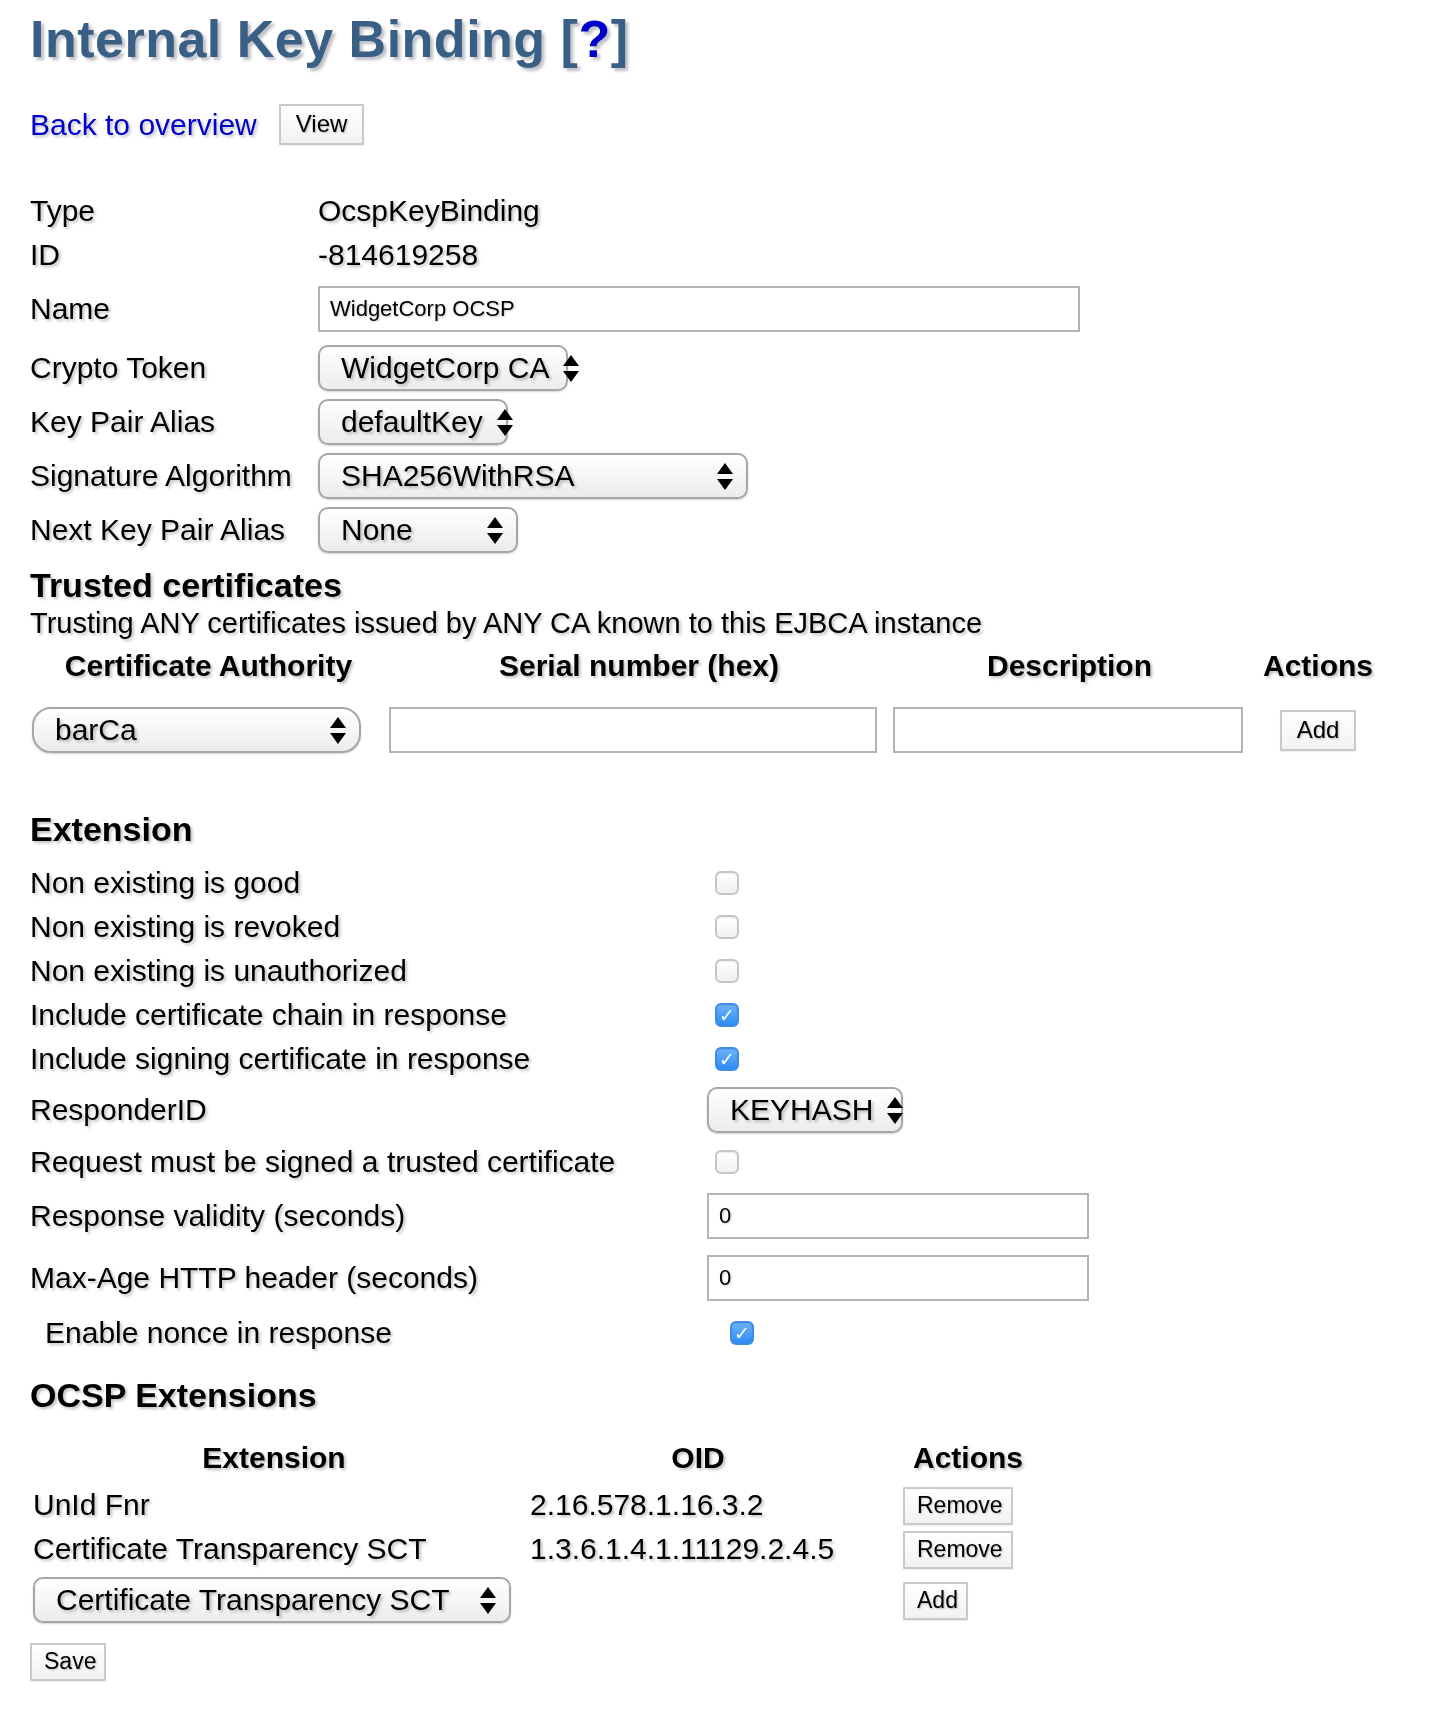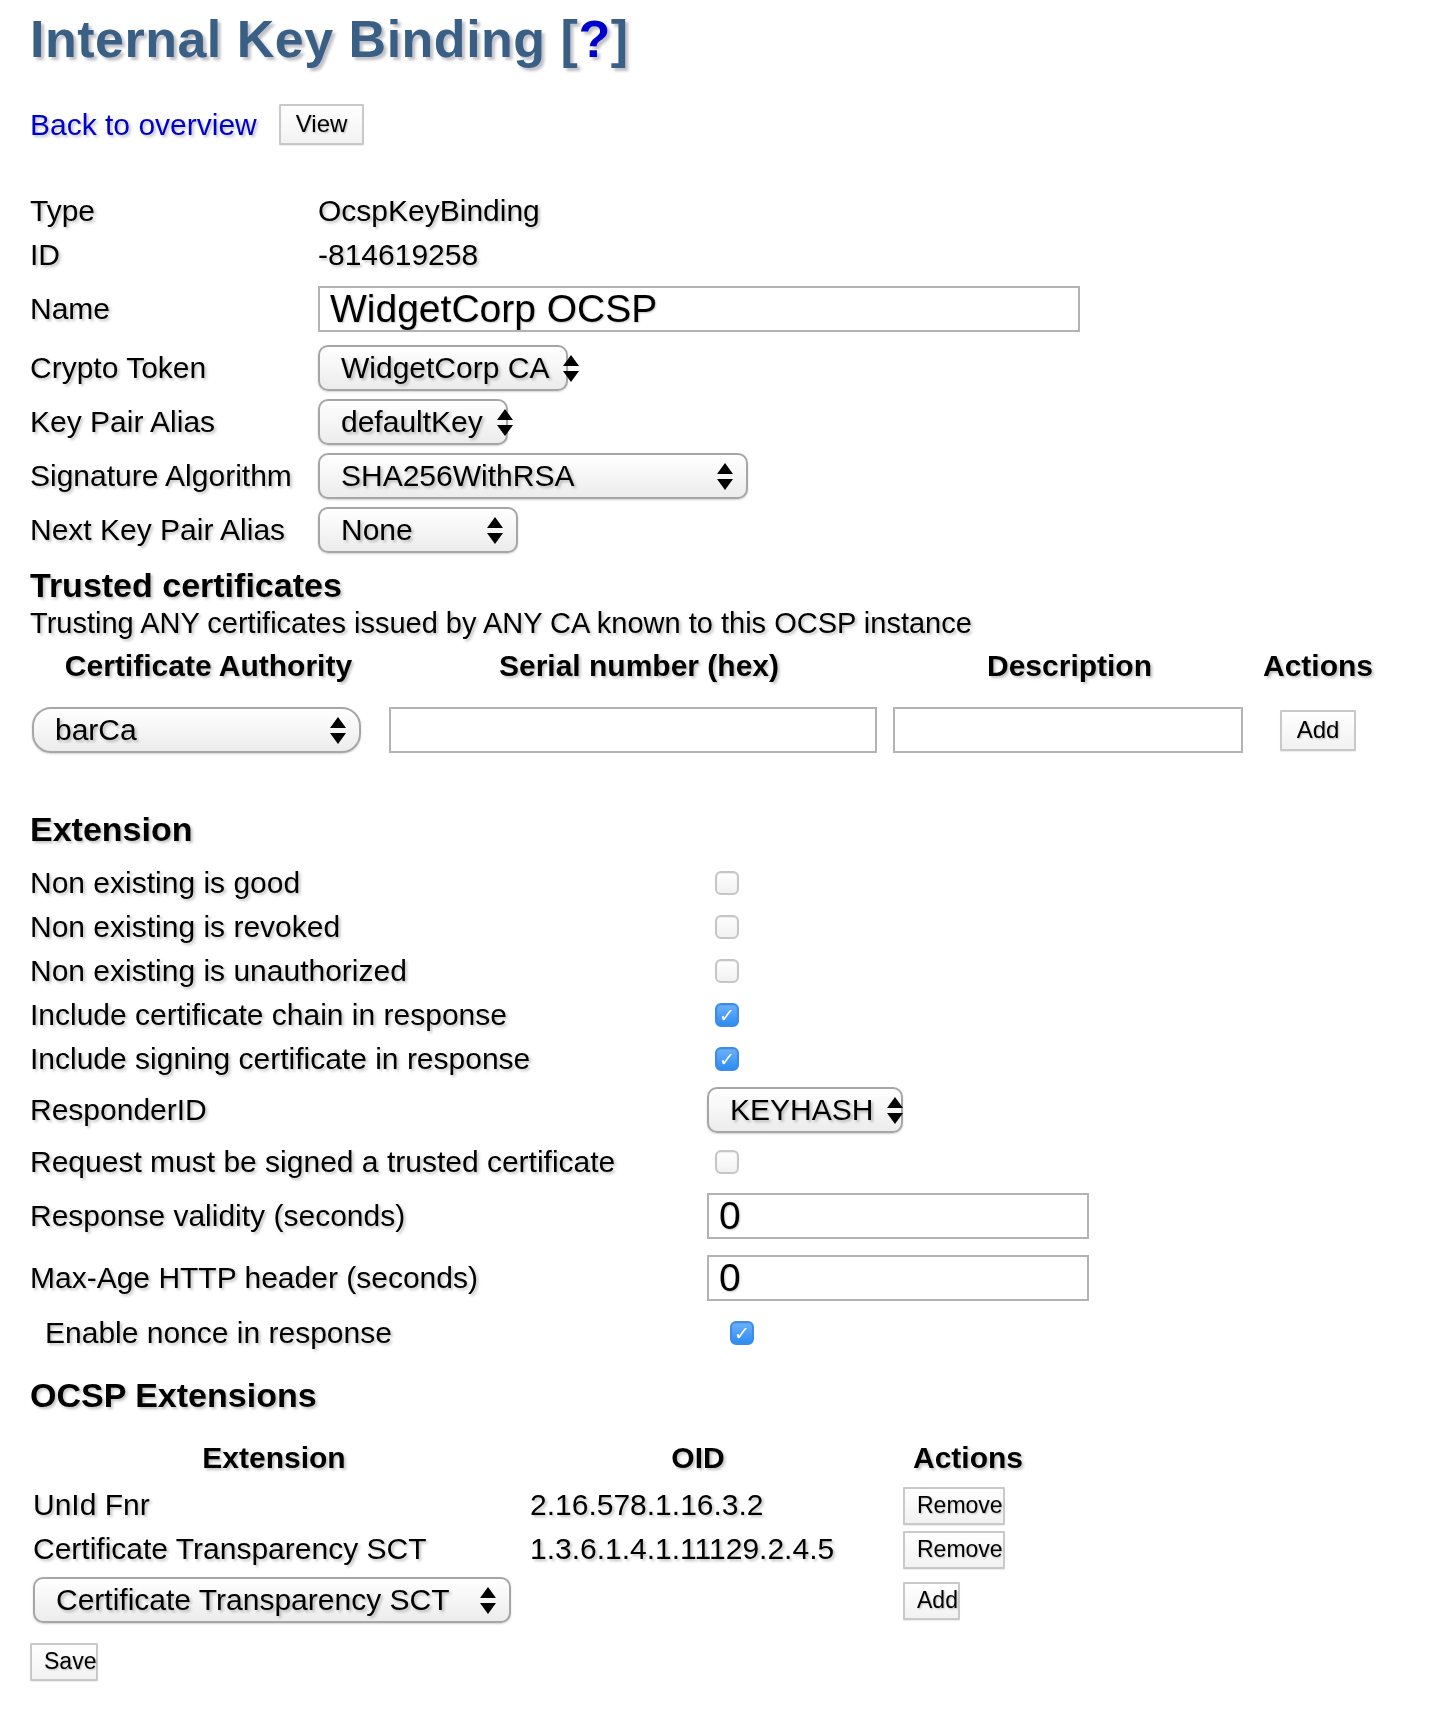--- a/index.html
+++ b/index.html
@@ -40,21 +40,21 @@
   
   .form { margin-top: 44px; }
   .frow { display: flex; align-items: center; }
   .frow .flabel { width: 288px; font-size: 30px; flex: none; }
   .row-type, .row-id { height: 44px; }
   .row-name { height: 64px; }
   .row-select { height: 54px; }
   .fvalue { font-size: 30px; }
 
   input.text {
-    font-family: inherit; font-size: 39px; color: #000;
+    font-family: inherit; font-size: 22px; color: #000;
     text-shadow: 1px 1px 2px rgba(0,0,0,0.22);
     height: 46px; border: 2px solid #b3b3b3; background: #fff;
     padding: 18px 10px; outline: none;
   }
   .name-input { width: 762px; }
 
   
   .select {
     display: inline-flex; align-items: center; justify-content: space-between;
     height: 46px; padding: 0 13px 0 21px;
@@ -117,21 +117,21 @@
 
   
   .ocsp-table { margin-top: 22px; }
   .ocsp-table th { padding: 4px 0 8px 0; }
   .ocsp-table td { height: 44px; vertical-align: middle; }
   .ocsp-table td.ext { padding-left: 3px; }
   .ocsp-table td.oid { padding-left: 12px; }
   .ocsp-table td.act { padding-left: 25px; }
   .ocsp-select-row td { height: 58px; }
   .ocsp-select { width: 478px; margin-left: 3px; }
-  .btn-remove, .btn-add-ext { font-size: 23px; padding: 3px 0 4px 12px; }
+  .btn-remove, .btn-add-ext { font-size: 23px; padding: 3px 8px 4px 12px; }
 
   .save-row { margin-top: 14px; }
 </style>
 </head>
 <body>
 
 <h1><span>Internal Key Binding</span><span class="bracket"> [</span><a class="qmark">?</a><span class="bracket">]</span></h1>
 
 <div class="nav-row">
   <a class="link">Back to overview</a>
@@ -187,21 +187,21 @@
       <span>None</span>
       <span class="spinner">
           <i class="tri-up"></i>
           <i class="tri-down"></i>
         </span>
     </div>
   </div>
 </div>
 
 <h2 class="h2-trusted">Trusted certificates</h2>
-<div class="subtitle">Trusting ANY certificates issued by ANY CA known to this OCSP instance</div>
+<div class="subtitle">Trusting ANY certificates issued by ANY CA known to this EJBCA instance</div>
 
 <table class="tc-table">
   <colgroup>
       <col style="width:357px">
       <col style="width:504px">
       <col style="width:357px">
       <col style="width:140px">
     </colgroup>
   <tbody>
       <tr>

